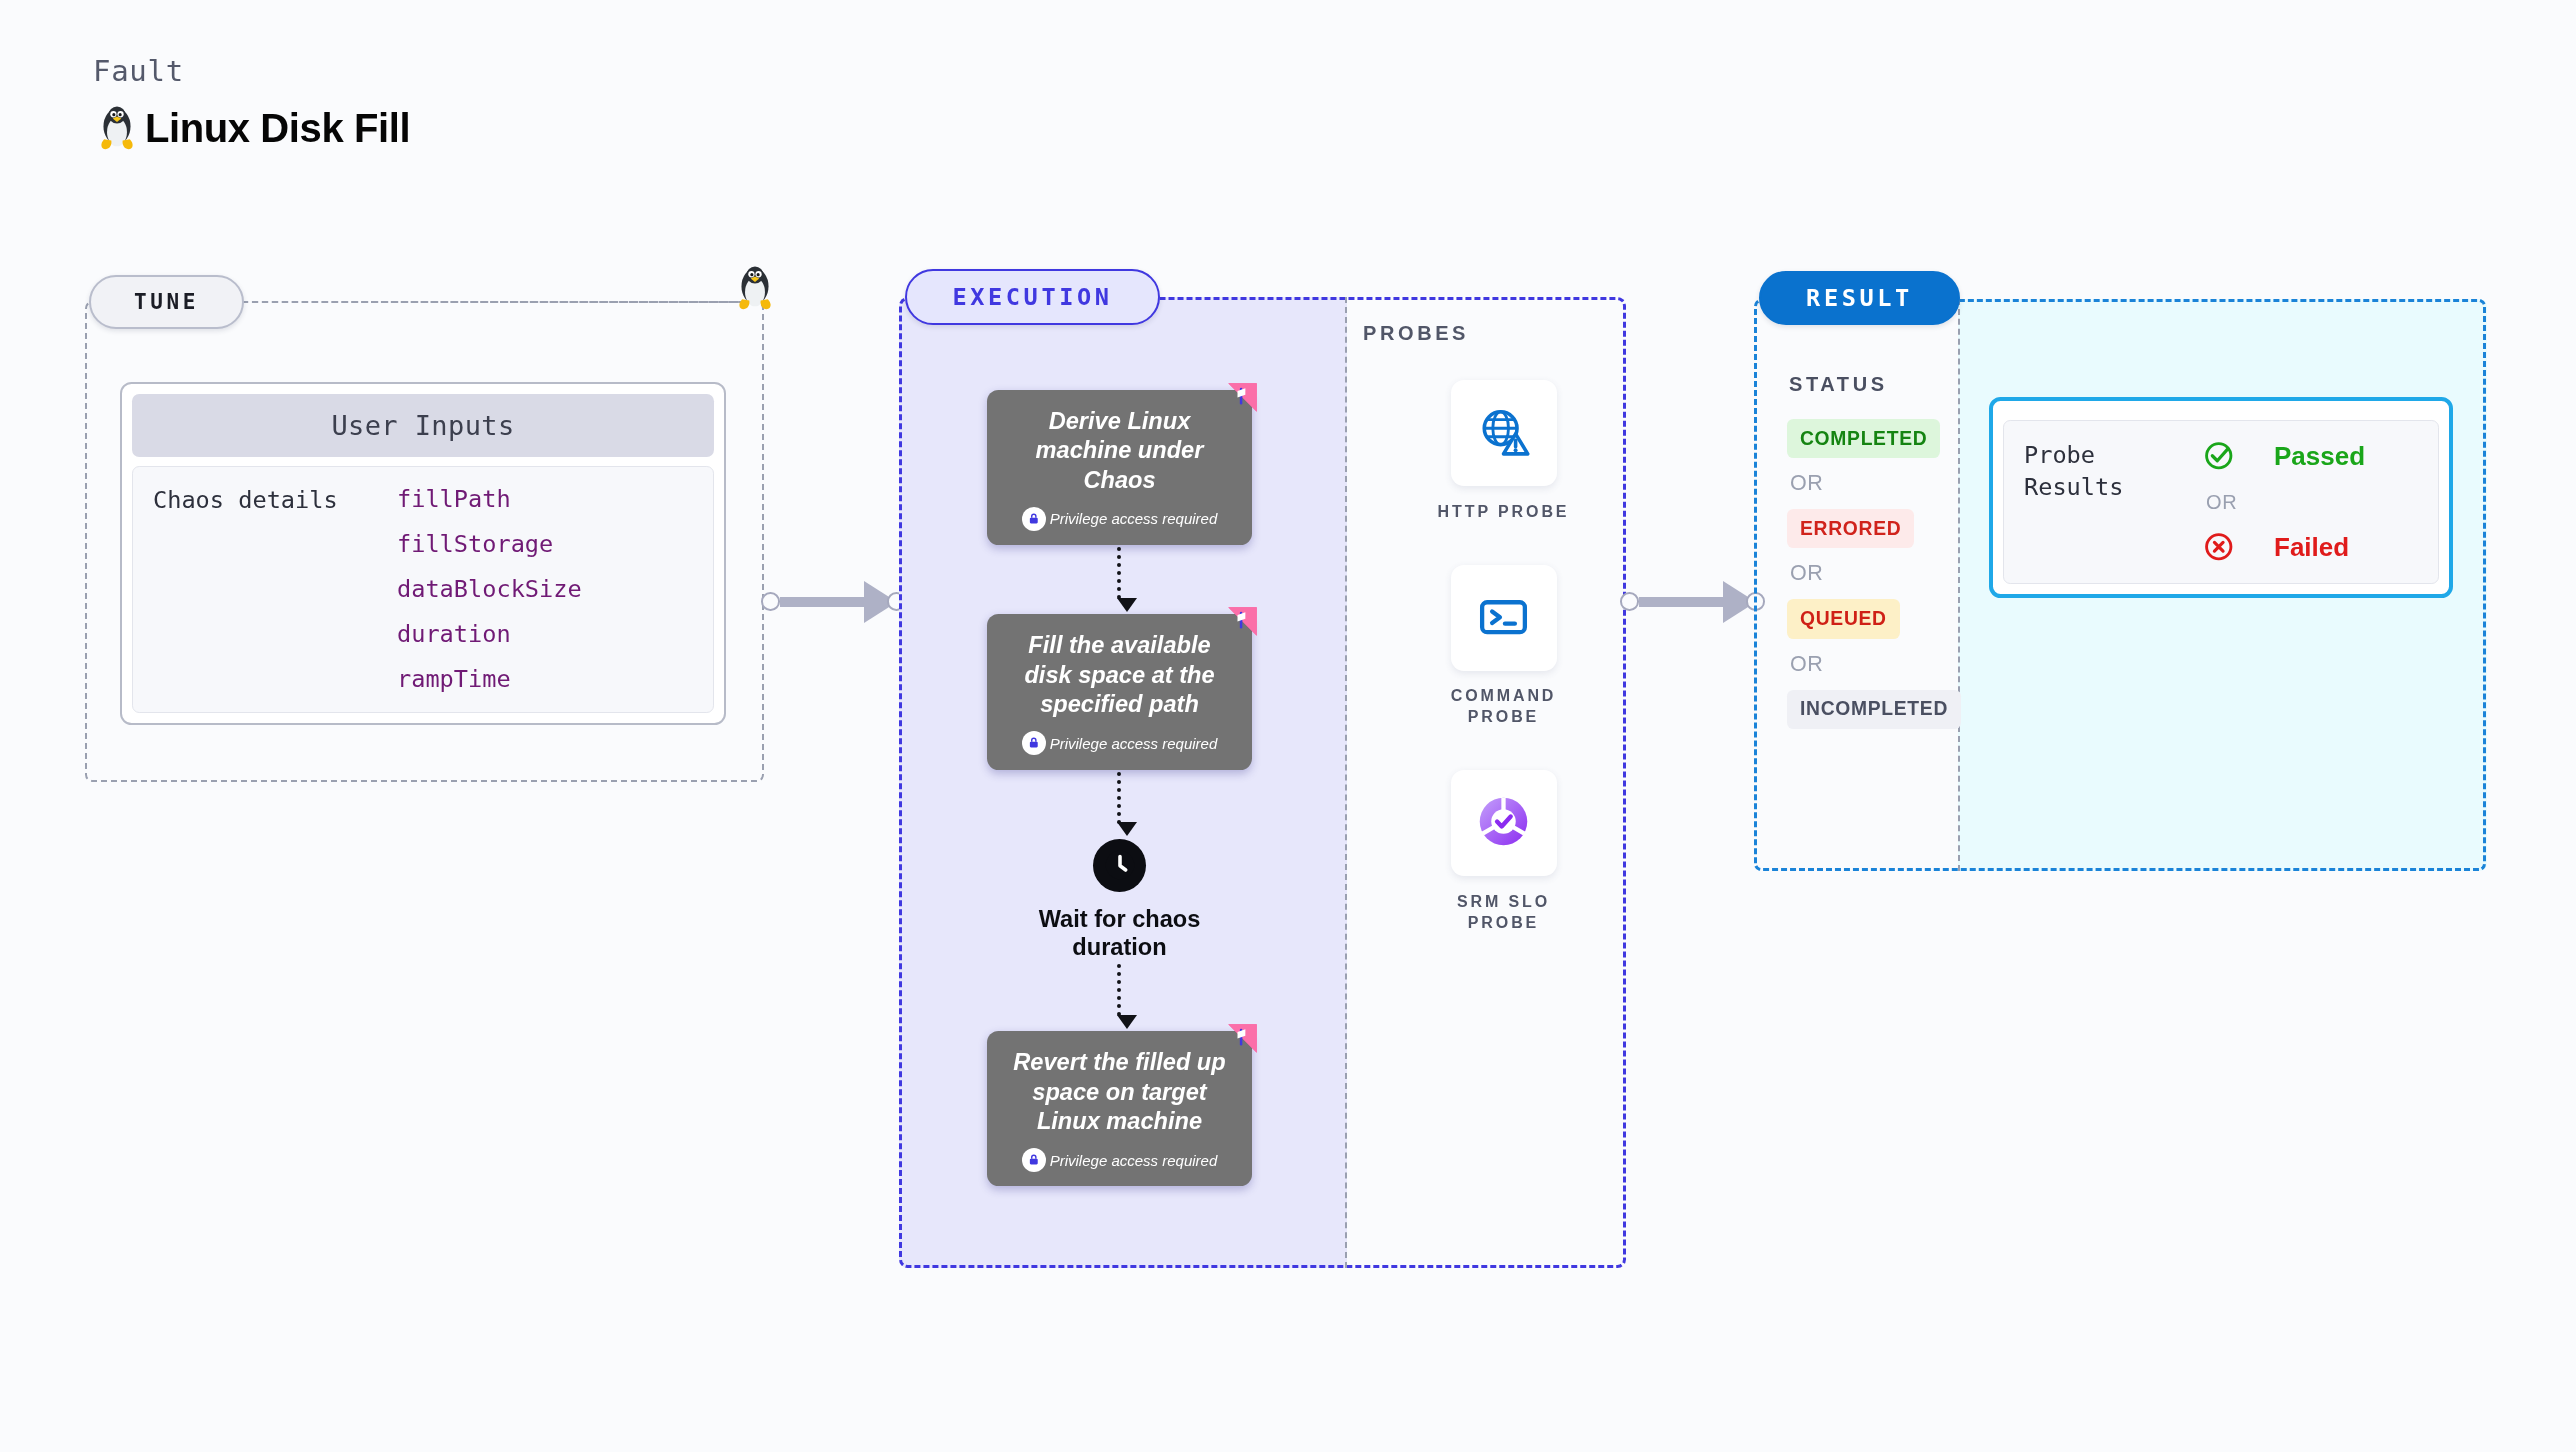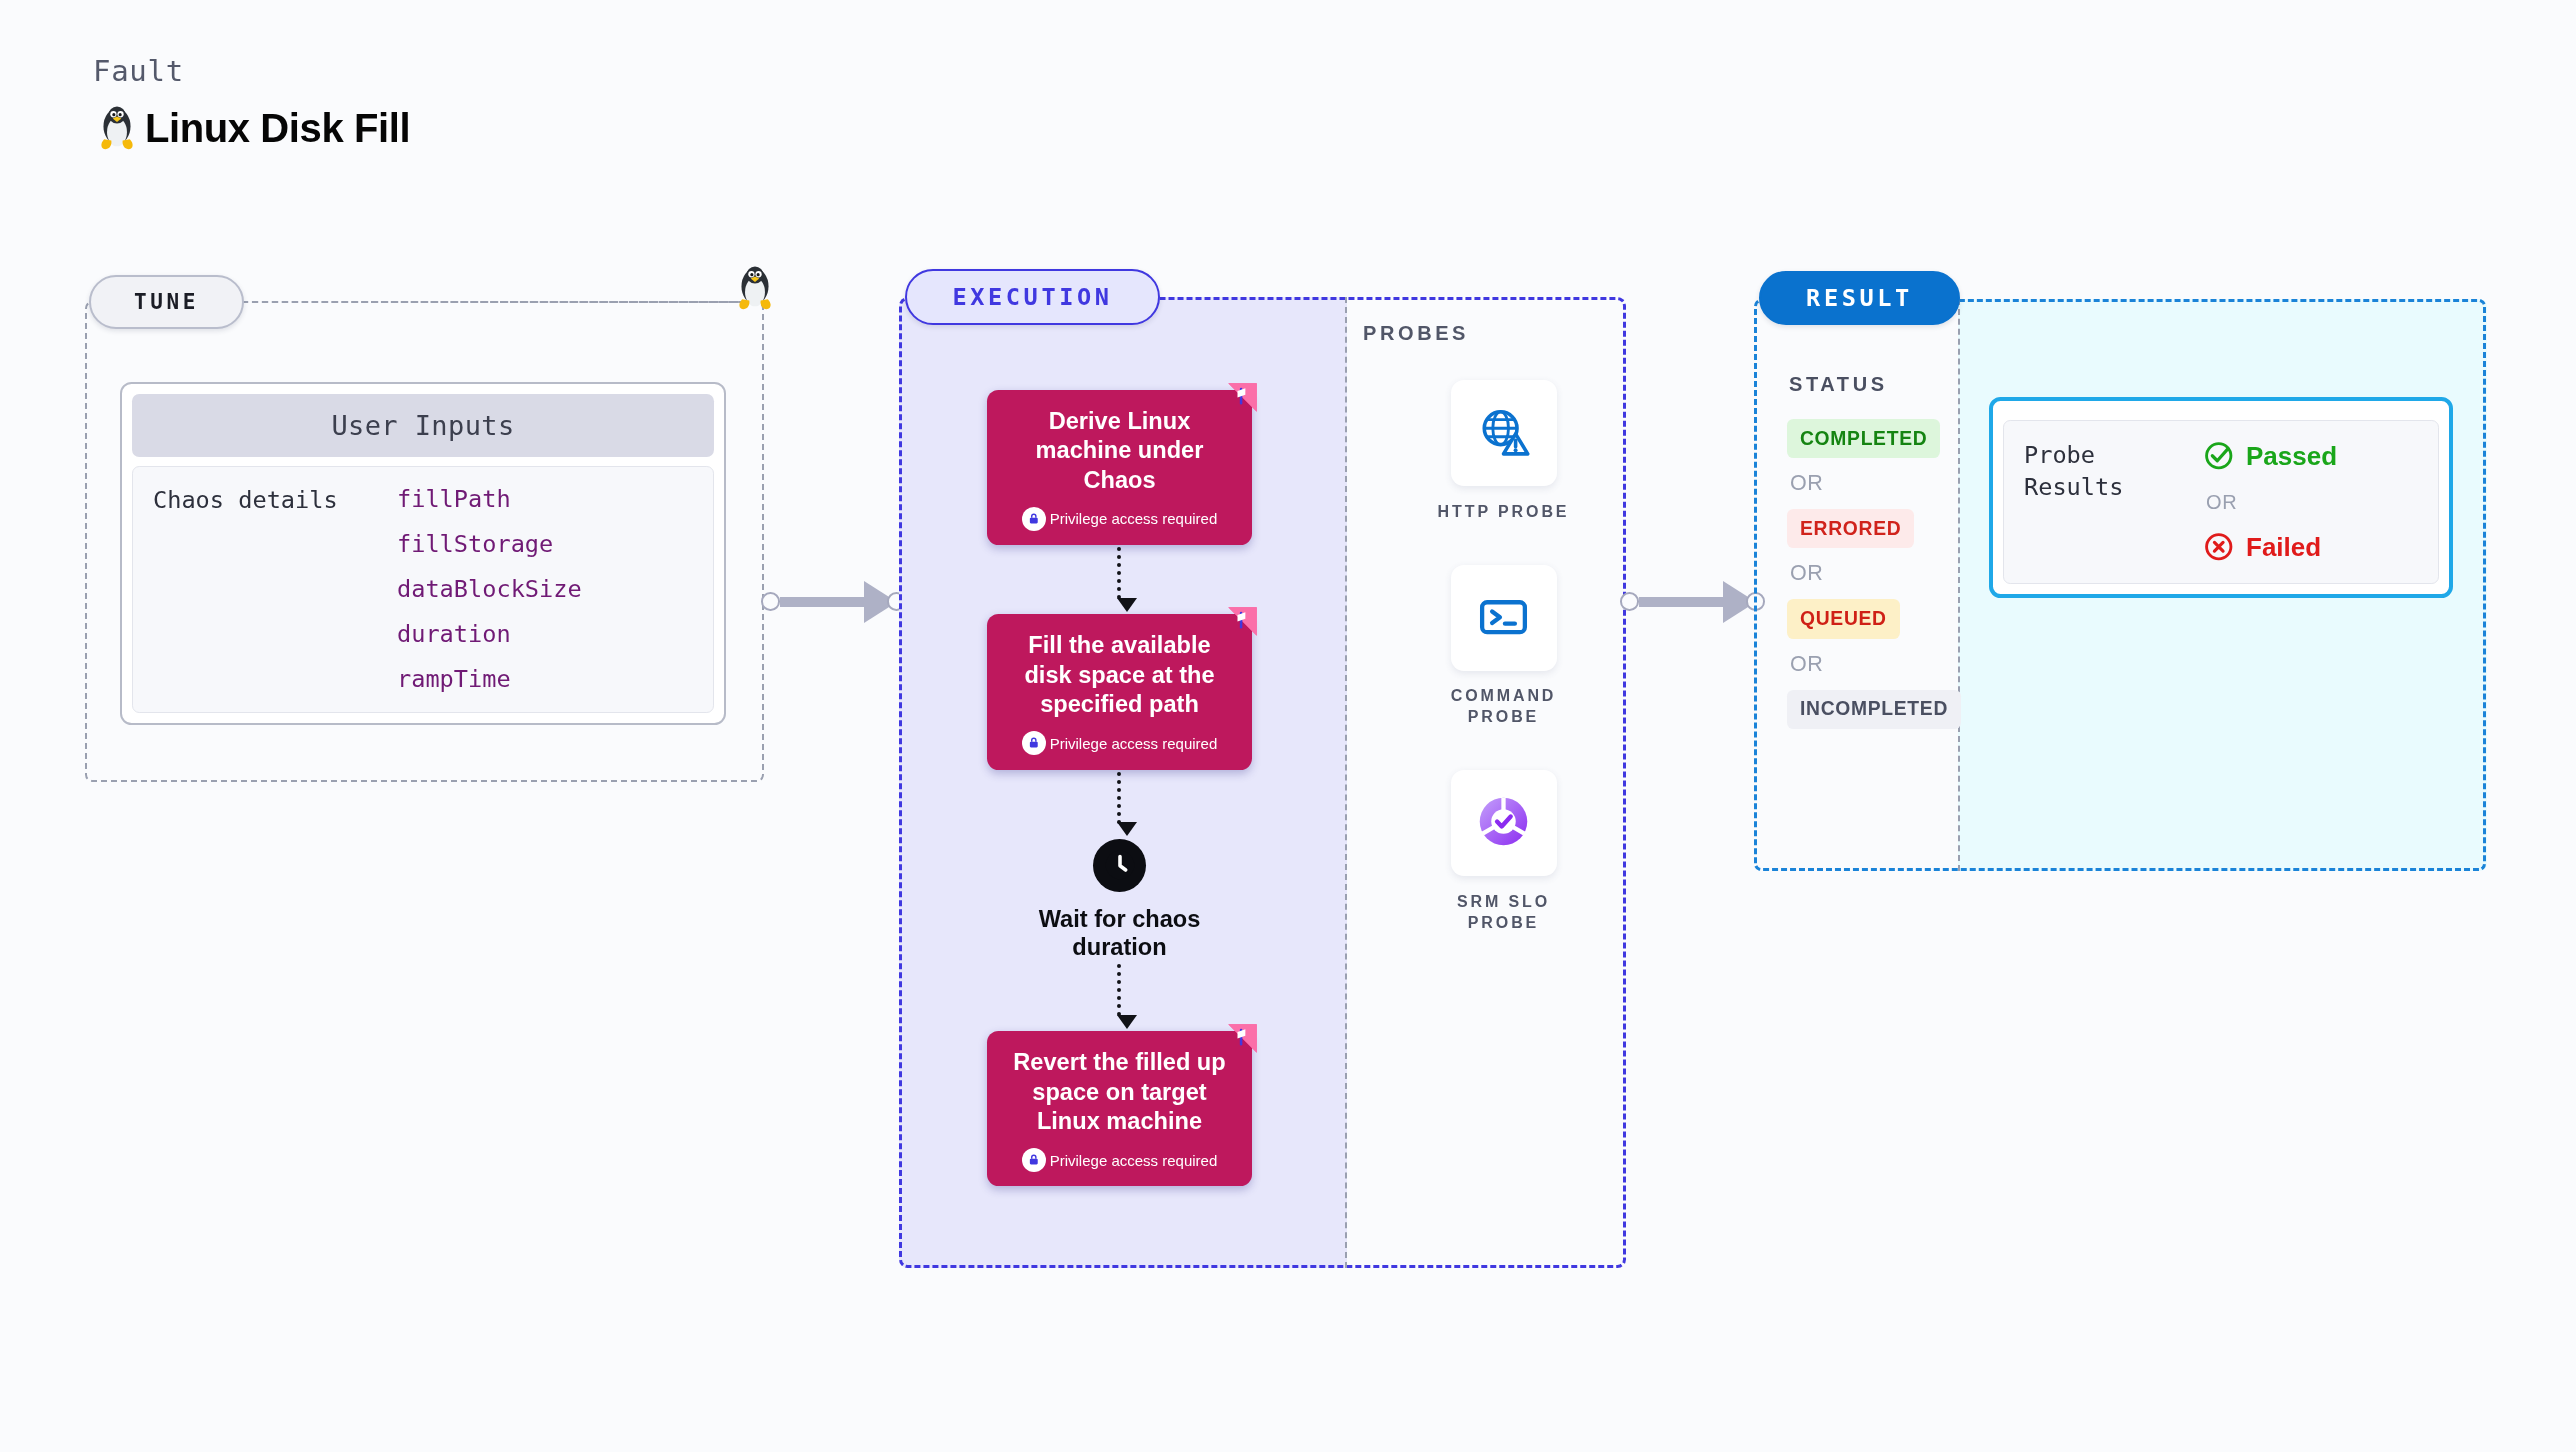--- a/index.html
+++ b/index.html
@@ -126,24 +126,25 @@
   .card-output { left: 1989px; top: 397px; width: 464px; }
   .out-key-col { width: 179px; }
   .out-val-link { color: #4038e0; }
 
   
   .exec-col {
     position: absolute; left: 976px; top: 390px; width: 287px;
     display: flex; flex-direction: column; align-items: center;
   }
   .step-card {
-    position: relative; width: 265px; background: #be185d;
+    position: relative; width: 265px; background: #737373;
     border-radius: 11.5px; padding: 17px 18.6px 14.3px;
     box-shadow: 0 3.6px 8.6px rgba(50,45,140,0.28);
     text-align: center;
+    font-style: italic;
   }
   .step-title {
     color: #ffffff; font-size: 23.6px; font-weight: 700; line-height: 1.25;
   }
   .step-privilege {
     display: flex; align-items: center; justify-content: center; gap: 4px;
     margin-top: 11.5px;
   }
   .lock-badge {
     width: 24px; height: 24px; border-radius: 50%; background: #ffffff;
@@ -197,21 +198,21 @@
     font-size: 20px; font-weight: 700; color: #4a4f61; letter-spacing: 3.6px;
   }
   .status-stack { position: absolute; left: 1787px; top: 419px; width: 165px; }
   .badge {
     display: inline-block; border-radius: 6.4px; padding: 8.6px 13px;
     font-size: 19.3px; font-weight: 700; letter-spacing: 0.7px;
   }
   .or-text { font-size: 21.5px; color: #9aa0b0; margin: 13px 2.9px; letter-spacing: 0.7px; }
 
   .pr-line { display: flex; align-items: center; gap: 11.5px; }
-  .pr-text { font-size: 26px; font-weight: 700; }
+  .pr-text { font-size: 26px; font-weight: 700; margin-left: 28px; }
   .pr-or { font-size: 20px; color: #9aa0b0; margin: 10px 2.9px; letter-spacing: 0.7px; }
 </style>
 </head>
 <body>
 
 <div class="stage">
 
   <div class="fault-label">Fault</div>
   <div class="title-row">
     <span>

